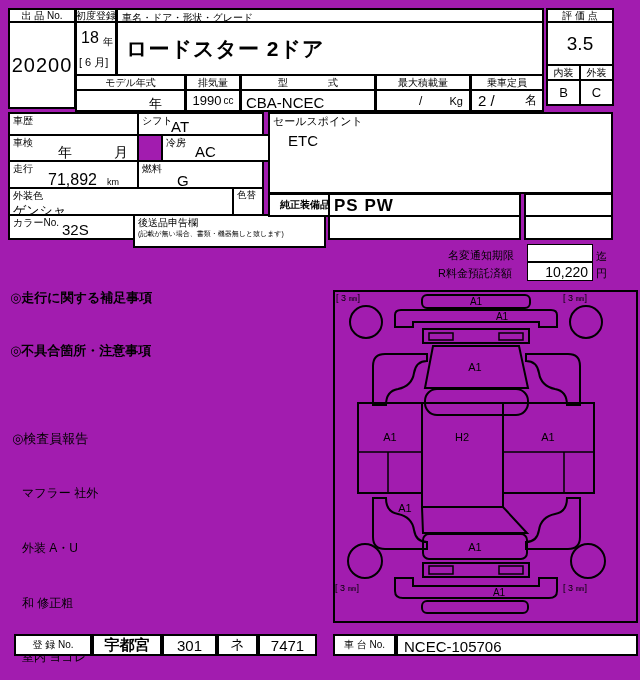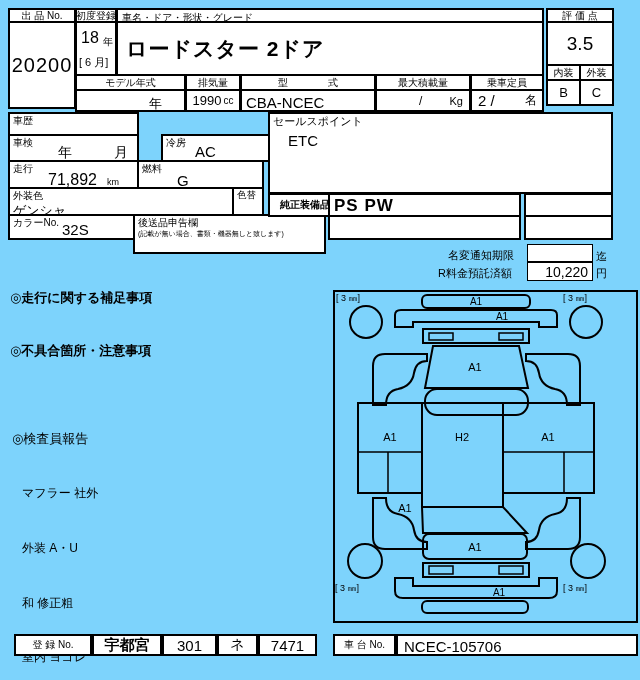--- a/index.html
+++ b/index.html
@@ -1,16 +1,16 @@
 <!DOCTYPE html>
 <html><head>
 <meta charset="utf-8">
 <style>
   html,body{margin:0;padding:0;background:#f4f4f2;}
-  .sheet{position:relative;width:640px;height:680px;background:#7dd3fc;
+  .sheet{position:relative;width:640px;height:680px;background:#a21caf;
          font-family:"Liberation Sans","DejaVu Sans",sans-serif;color:#000;overflow:hidden;}
   .c{position:absolute;box-sizing:border-box;border:2px solid #000;background:#fff;}
   .thin{border-width:1.5px;}
   .lb{position:absolute;top:1px;left:3px;font-size:10px;white-space:pre;line-height:1.1;}
   .ctr{display:flex;align-items:center;justify-content:center;}
   .hdr{font-size:10px;white-space:pre;}
   .txt{position:absolute;white-space:pre;}
   .between{display:flex;align-items:center;justify-content:space-between;}
   .insp-item{font-size:12px;line-height:18.8px;white-space:pre;}
   svg text{font-family:"Liberation Sans","DejaVu Sans",sans-serif;fill:#000;}
@@ -63,20 +63,24 @@
   <div class="c ctr hdr" style="left:546px;top:8px;width:68px;height:15px;">評 価 点</div>
   <div class="c ctr" style="left:546px;top:21px;width:68px;height:45px;font-size:19px;">3.5</div>
   <div class="c ctr hdr" style="left:546px;top:64px;width:35px;height:17px;">内装</div>
   <div class="c ctr hdr" style="left:579px;top:64px;width:35px;height:17px;">外装</div>
   <div class="c ctr" style="left:546px;top:79px;width:35px;height:27px;font-size:13px;">B</div>
   <div class="c ctr" style="left:579px;top:79px;width:35px;height:27px;font-size:13px;">C</div>
 
   <div class="c" style="left:8px;top:112px;width:131px;height:24px;">
     <span class="lb">車歴</span>
   </div>
+  <div class="c" style="left:137px;top:112px;width:127px;height:24px;">
+    <span class="lb">シフト</span>
+    <span class="txt" style="left:32px;top:4px;font-size:15px;">AT</span>
+  </div>
 
   <div class="c" style="left:8px;top:134px;width:131px;height:28px;">
     <span class="lb">車検</span>
     <span class="txt" style="left:48px;top:8px;font-size:14px;">年</span>
     <span class="txt" style="left:104px;top:8px;font-size:14px;">月</span>
   </div>
   <div class="c" style="left:137px;top:134px;width:127px;height:28px;margin-left:24px;">
     <span class="lb">冷房</span>
     <span class="txt" style="left:32px;top:7px;font-size:15px;">AC</span>
   </div>
@@ -96,21 +100,21 @@
     <span class="txt" style="left:3px;top:13px;font-size:13px;">ゲンシャ</span>
   </div>
   <div class="c" style="left:232px;top:187px;width:32px;height:29px;">
     <span class="lb" style="font-size:9.5px;">色替</span>
   </div>
 
   <div class="c" style="left:8px;top:214px;width:127px;height:26px;">
     <span class="lb">カラーNo.</span>
     <span class="txt" style="left:52px;top:5px;font-size:15px;">32S</span>
   </div>
-  <div class="c" style="left:133px;top:214px;width:193px;height:40px;">
+  <div class="c" style="left:133px;top:214px;width:193px;height:34px;">
     <span class="lb">後送品申告欄</span>
     <span class="txt" style="left:3px;top:13px;font-size:7px;">(記載が無い場合、書類・機器無しと致します)</span>
   </div>
 
   <div class="c" style="left:268px;top:112px;width:345px;height:82px;">
     <span class="lb" style="font-size:11px;">セールスポイント</span>
     <span class="txt" style="left:18px;top:18px;font-size:15px;">ETC</span>
   </div>
   <div class="c ctr hdr" style="left:268px;top:193px;width:74px;height:24px;font-weight:bold;">純正装備品</div>
   <div class="c" style="left:328px;top:193px;width:193px;height:24px;">

